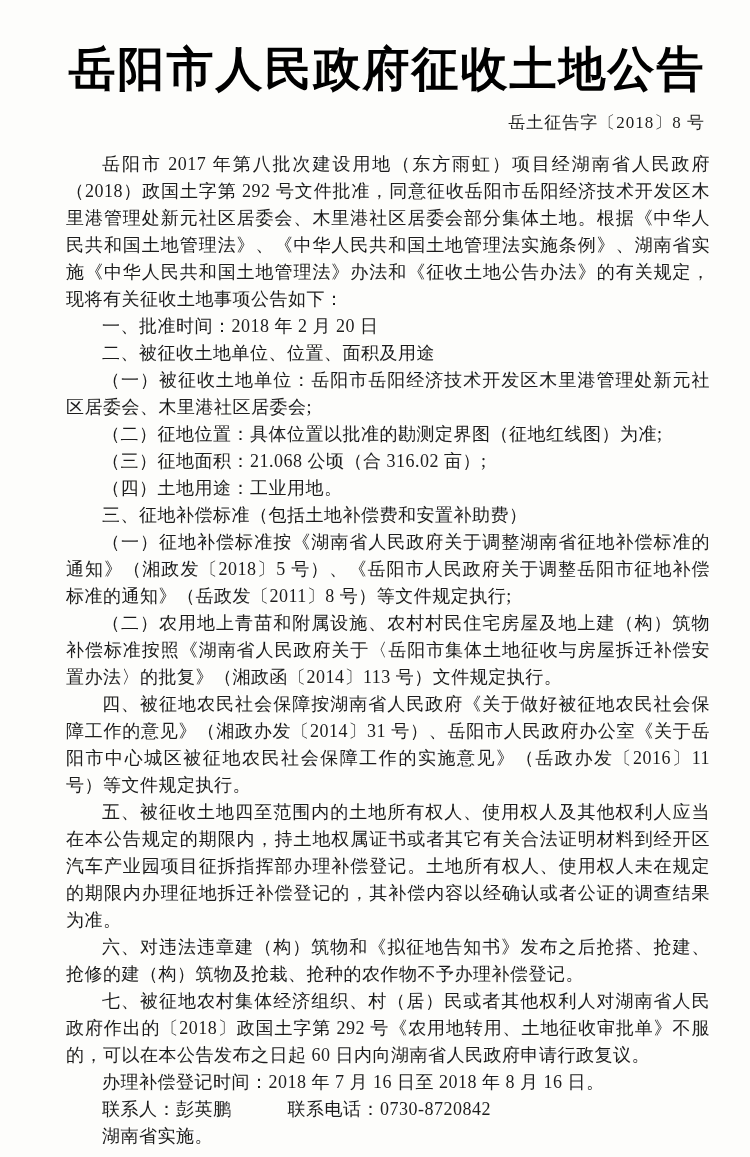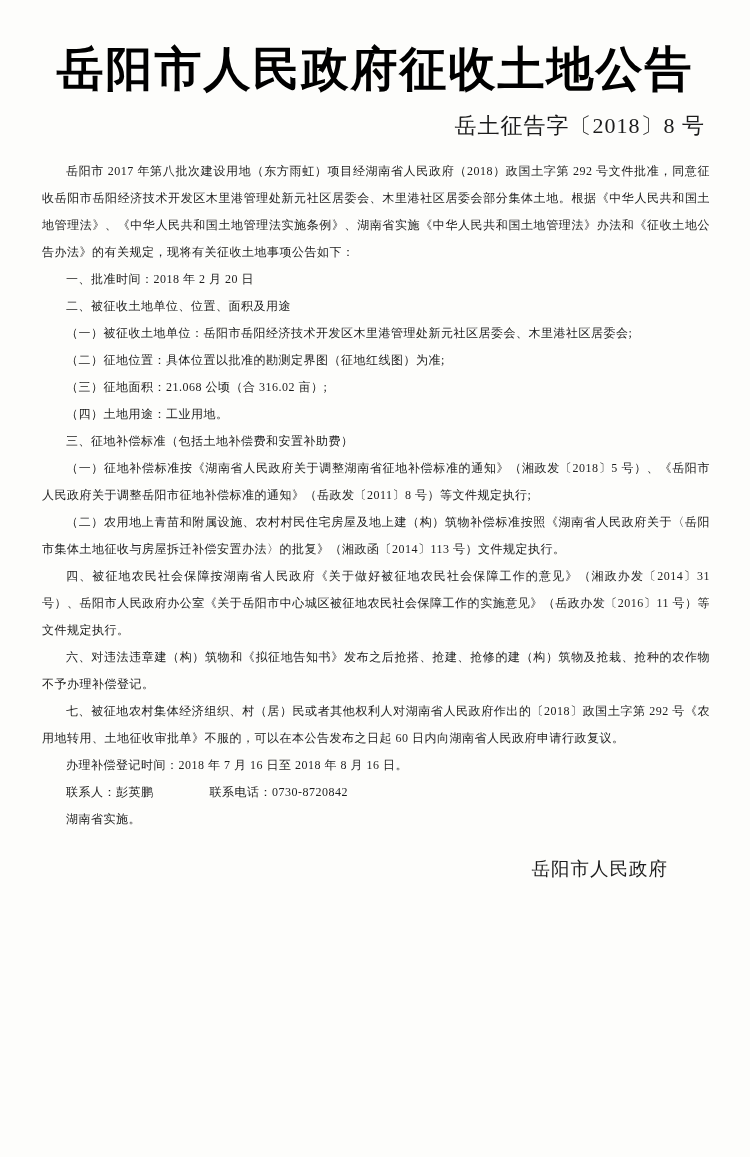--- a/index.html
+++ b/index.html
@@ -6,41 +6,42 @@
   .page {
     position: relative;
     width: 750px;
     height: 1157px;
     margin: 0 auto;
     background: #fdfdfb;
     color: #1c1c1c;
     font-family: "Liberation Serif", "DejaVu Serif", serif;
     box-sizing: border-box;
     overflow: hidden;
+    padding-left: 24px;
   }
   .doc-title {
     margin: 44px 20px 0 20px;
     text-align: center;
     font-size: 47px;
     font-weight: 900;
     letter-spacing: 2px;
     line-height: 1.1;
     color: #000000;
     white-space: nowrap;
   }
   .doc-number {
     margin-top: 15px;
     padding-right: 45px;
     text-align: right;
-    font-size: 22px;
+    font-size: 17px;
     letter-spacing: 1px;
   }
   .doc-body {
     margin: 17px 40px 0 42px;
-    font-size: 12px;
+    font-size: 18px;
     line-height: 27px;
     text-align: justify;
     letter-spacing: 0.5px;
   }
   .doc-body p {
     margin: 0;
     text-indent: 2em;
   }
   .doc-body b { font-weight: normal; }
   .contact-phone { margin-left: 56px; font-family: Liberation Serif, serif; }
@@ -79,20 +80,21 @@
     <p>（四）土地用途：工业用地。</p>
 
     <p>三、征地补偿标准（包括土地补偿费和安置补助费）</p>
 
     <p>（一）征地补偿标准按《湖南省人民政府关于调整湖南省征地补偿标准的通知》（湘政发〔2018〕5 号）、《岳阳市人民政府关于调整岳阳市征地补偿标准的通知》（岳政发〔2011〕8 号）等文件规定执行;</p>
 
     <p>（二）农用地上青苗和附属设施、农村村民住宅房屋及地上建（构）筑物补偿标准按照《湖南省人民政府关于〈岳阳市集体土地征收与房屋拆迁补偿安置办法〉的批复》（湘政函〔2014〕113 号）文件规定执行。</p>
 
     <p>四、被征地农民社会保障按湖南省人民政府《关于做好被征地农民社会保障工作的意见》（湘政办发〔2014〕31 号）、岳阳市人民政府办公室《关于岳阳市中心城区被征地农民社会保障工作的实施意见》（岳政办发〔2016〕11 号）等文件规定执行。</p>
 
+    <p>五、被征收土地四至范围内的土地所有权人、使用权人及其他权利人应当在本公告规定的期限内，持土地权属证书或者其它有关合法证明材料到经开区汽车产业园项目征拆指挥部办理补偿登记。土地所有权人、使用权人未在规定的期限内办理征地拆迁补偿登记的，其补偿内容以经确认或者公证的调查结果为准。</p>
 
     <p><span>六、对违法违章建（构）筑物和</span><b>《拟征地告知书》</b><span>发布之后抢搭、抢建、抢修的建（构）筑物及抢栽、抢种的农作物不予办理补偿登记。</span></p>
 
     <p><span>七、被征地农村集体经济组织、村（居）民或者其他权利人对湖南省人民政府作出的〔2018〕政国土字第 292 号</span><b>《农用地转用、土地征收审批单》</b><span>不服的，可以在本公告发布之日起 60 日内向湖南省人民政府申请行政复议。</span></p>
 
     <p>办理补偿登记时间：2018 年 7 月 16 日至 2018 年 8 月 16 日。</p>
 
     <p><span>联系人：彭英鹏</span><span class="contact-phone">联系电话：0730-8720842</span></p>
 
     <p>湖南省实施。</p>

